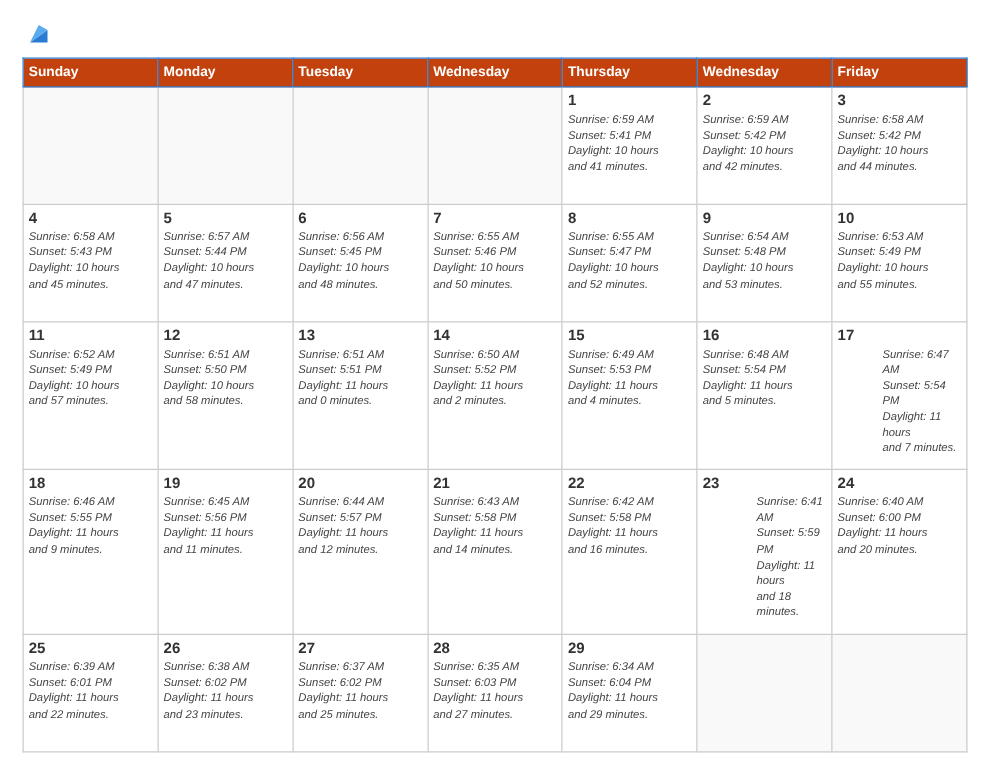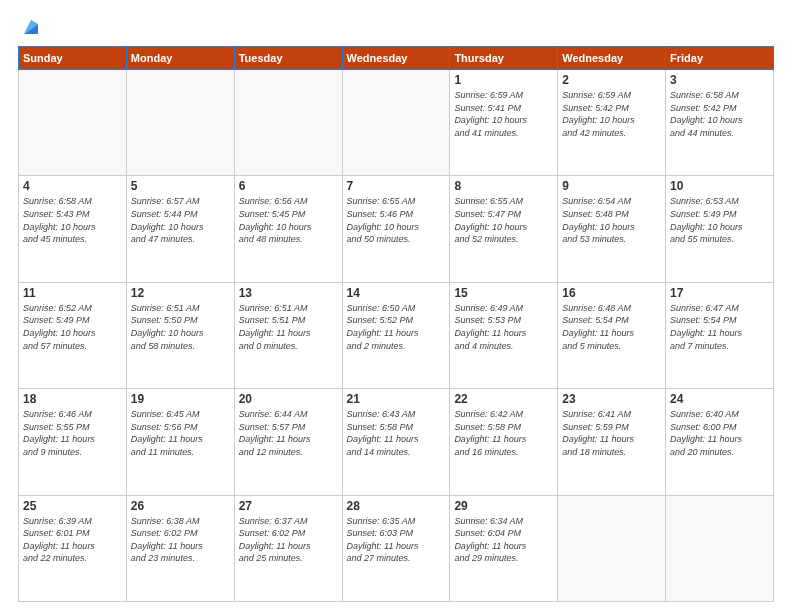--- a/index.html
+++ b/index.html
@@ -246,21 +246,21 @@
           </td>
           <td>
             <span class="day-num">16</span>
             <div class="day-info" style="white-space: pre-line;">Sunrise: 6:48 AM
 Sunset: 5:54 PM
 Daylight: 11 hours
 and 5 minutes.</div>
           </td>
           <td>
             <span class="day-num">17</span>
-            <div class="day-info" style="white-space: pre-line;">Sunrise: 6:47 AM
+            <div class="day-info" style="white-space: pre-line; margin-left: 36px;">Sunrise: 6:47 AM
 Sunset: 5:54 PM
 Daylight: 11 hours
 and 7 minutes.</div>
           </td>
         </tr>
         <tr>
           <td>
             <span class="day-num">18</span>
             <div class="day-info" style="white-space: pre-line;">Sunrise: 6:46 AM
 Sunset: 5:55 PM
@@ -290,21 +290,21 @@
           </td>
           <td>
             <span class="day-num">22</span>
             <div class="day-info" style="white-space: pre-line;">Sunrise: 6:42 AM
 Sunset: 5:58 PM
 Daylight: 11 hours
 and 16 minutes.</div>
           </td>
           <td>
             <span class="day-num">23</span>
-            <div class="day-info" style="white-space: pre-line;">Sunrise: 6:41 AM
+            <div class="day-info" style="white-space: pre-line; margin-left: 43px;">Sunrise: 6:41 AM
 Sunset: 5:59 PM
 Daylight: 11 hours
 and 18 minutes.</div>
           </td>
           <td>
             <span class="day-num">24</span>
             <div class="day-info" style="white-space: pre-line;">Sunrise: 6:40 AM
 Sunset: 6:00 PM
 Daylight: 11 hours
 and 20 minutes.</div>

